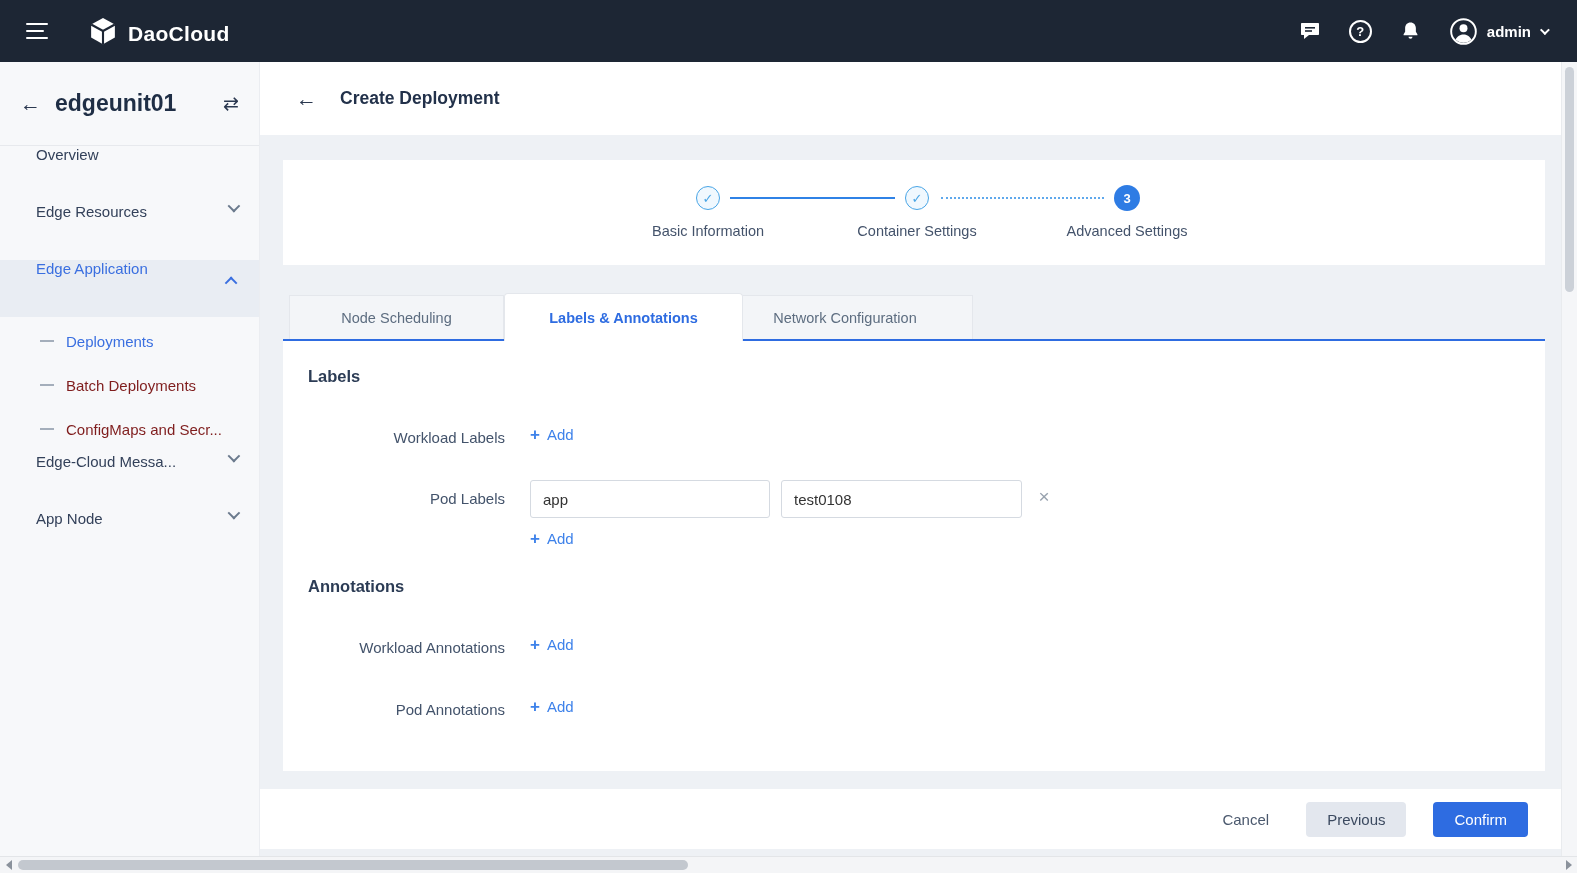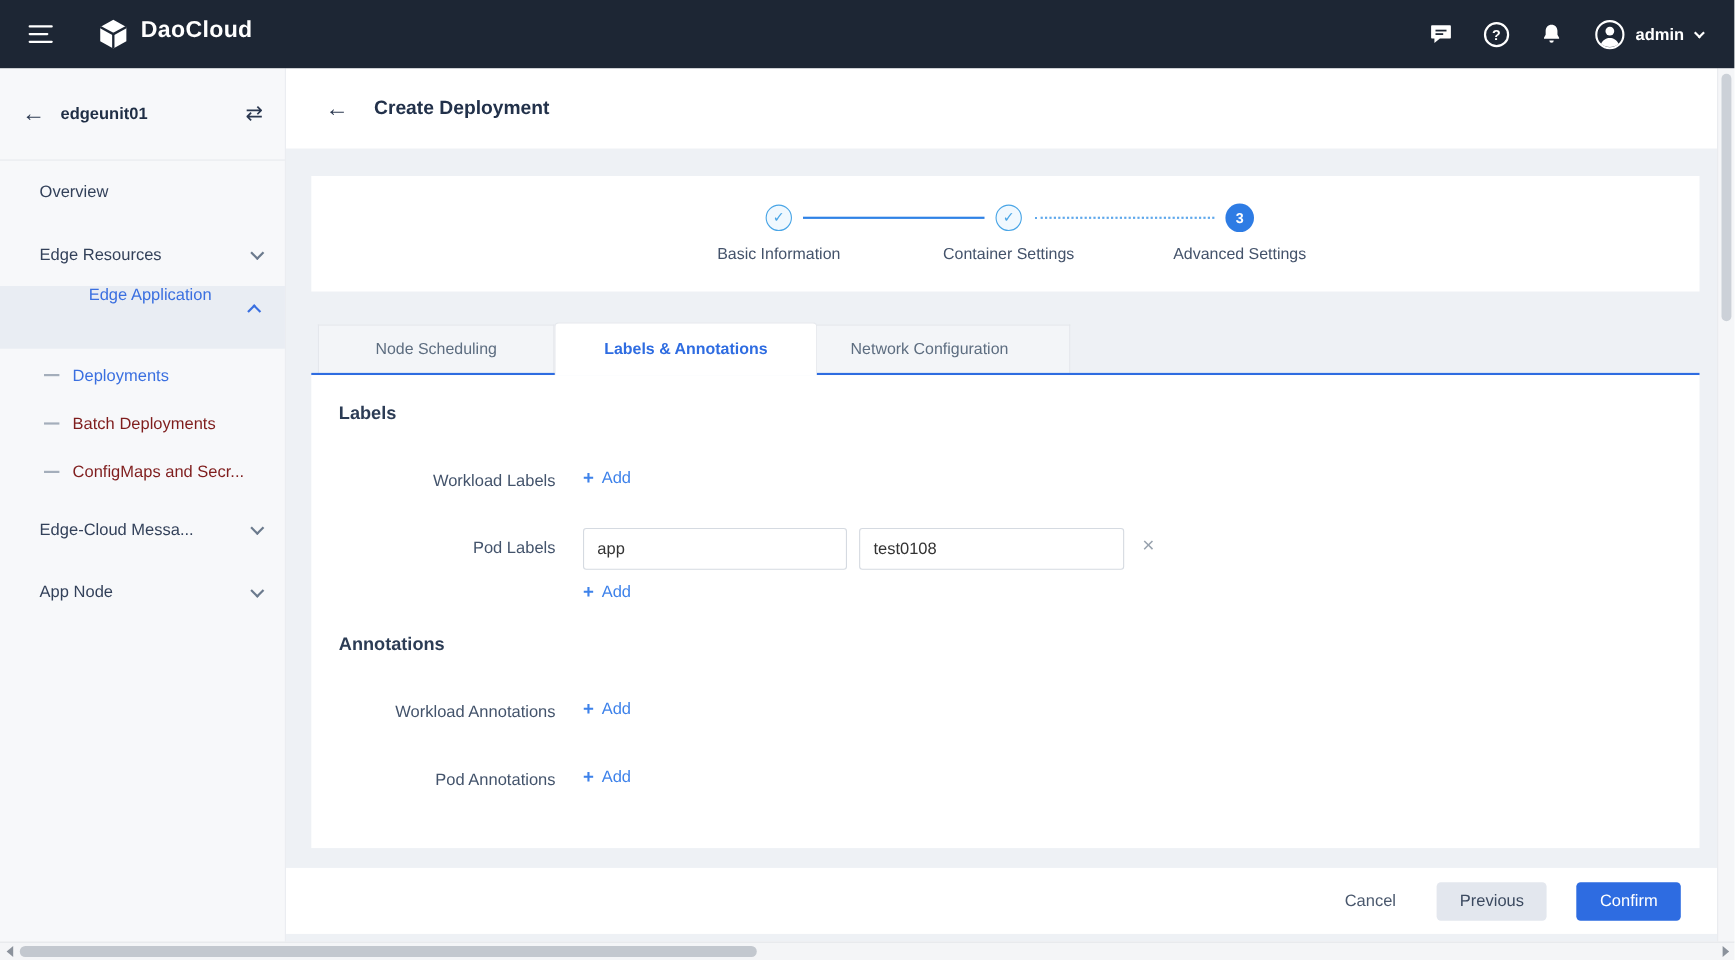--- a/index.html
+++ b/index.html
@@ -6,40 +6,40 @@
   html,body { width:1577px; height:873px; }
   body { font-family:"Liberation Sans","DejaVu Sans",sans-serif; background:#fff; overflow:hidden; }
 
   .screen { position:relative; width:1577px; height:873px; background:#fff; overflow:hidden; }
 
   
   .topbar { position:absolute; top:0; left:0; right:0; height:62px; background:#1d2634; display:flex; align-items:center; color:#fff; z-index:10; }
   .hamburger { margin-left:26px; width:22px; height:16px; display:flex; flex-direction:column; justify-content:space-between; cursor:pointer; }
   .hamburger span { display:block; height:2.4px; background:#fff; border-radius:2px; }
   .hamburger span:nth-child(2){ width:80%; }
-  .brand { display:flex; align-items:flex-start; gap:10px; margin-left:40px; }
+  .brand { display:flex; align-items:flex-end; gap:10px; margin-left:40px; }
   .brand-name { font-size:21px; font-weight:700; letter-spacing:.3px; }
   .top-actions { margin-left:auto; display:flex; align-items:center; gap:27px; margin-right:30px; }
   .icon-btn { display:flex; align-items:center; justify-content:center; cursor:pointer; }
   .help-badge { width:23px; height:23px; border:2px solid #fff; border-radius:50%; display:flex; align-items:center; justify-content:center; font-size:13px; font-weight:700; color:#fff; }
   .user-menu { display:flex; align-items:center; gap:9px; cursor:pointer; }
   .user-name { font-size:15px; font-weight:600; }
   .chev { display:inline-block; width:9px; height:9px; border-right:2px solid #6b7a8d; border-bottom:2px solid #6b7a8d; transform:rotate(45deg) translateY(-2px); }
   .chev.white { width:7px; height:7px; border-color:#fff; }
   .chev.up { transform:rotate(225deg) translateY(-2px); }
   .chev.blue { border-color:#3a6fe0; }
 
   
   .sidebar { position:absolute; top:62px; left:0; width:260px; bottom:17px; background:#f7f8fa; border-right:1px solid #ebedf1; z-index:5; }
   .side-head { height:84px; display:flex; align-items:center; padding:0 20px; border-bottom:1px solid #e7e9ed; }
   .side-back { font-size:21px; color:#2b3850; cursor:pointer; line-height:1; }
-  .workspace { margin-left:14px; font-size:15px; font-weight:700; color:#1f2e45; }
+  .workspace { margin-left:14px; font-size:23px; font-weight:700; color:#1f2e45; }
   .switch-btn { margin-left:auto; font-size:19px; color:#2b3850; cursor:pointer; line-height:1; }
   .side-nav { padding-top:0; }
-  .nav-item { height:57px; display:flex; align-items:center; padding:0 22px 0 36px; font-size:15px; color:#33415a; cursor:pointer; }
+  .nav-item { height:57px; display:flex; padding:0 22px 0 36px; font-size:15px; color:#33415a; cursor:pointer; }
   .nav-item .chev { margin-left:auto; }
   .nav-item.active-group { background:#e9edf3; color:#3a6fe0;flex-direction:column; }
   .sub-list { padding:2px 0; }
   .sub-item { height:44px; display:flex; align-items:center; padding:0 22px 0 40px; font-size:15px; color:#7f1d1d; cursor:pointer; }
   .sub-dash { display:inline-block; width:14px; height:2px; background:#a4aebb; margin-right:12px; flex:none; }
   .sub-item.active { color:#3a6fe0; }
 
   
   .main { position:absolute; left:260px; top:62px; right:16px; bottom:17px; background:#eef1f5; overflow:hidden; }
   .main-head { position:absolute; top:0; left:0; right:0; height:73px; background:#fff; display:flex; align-items:center; padding-left:36px; }

